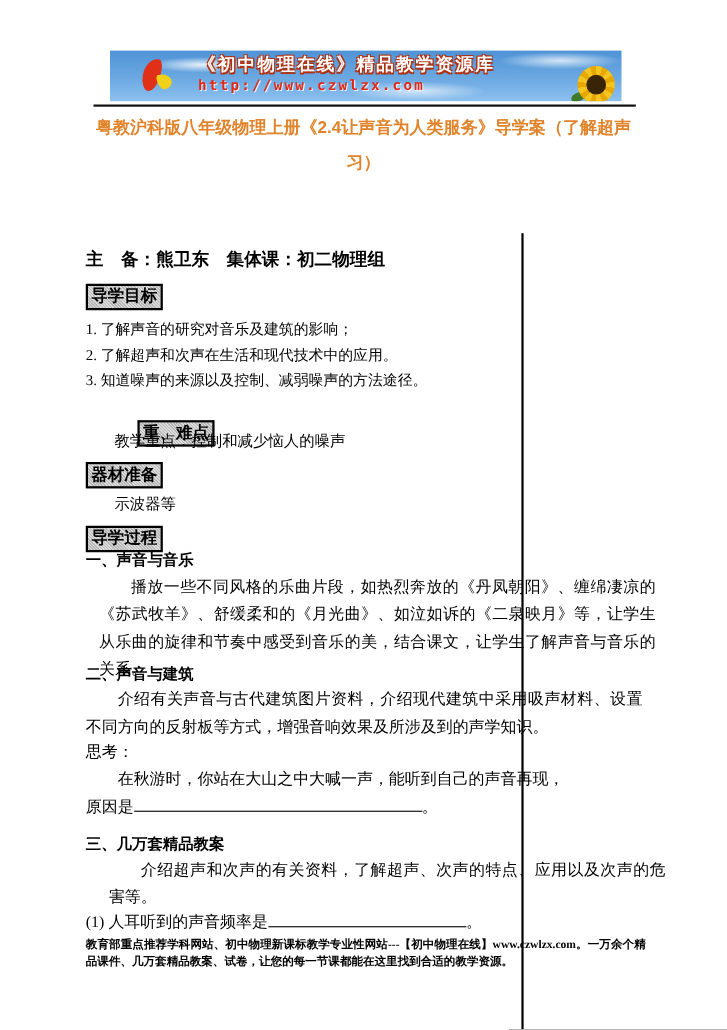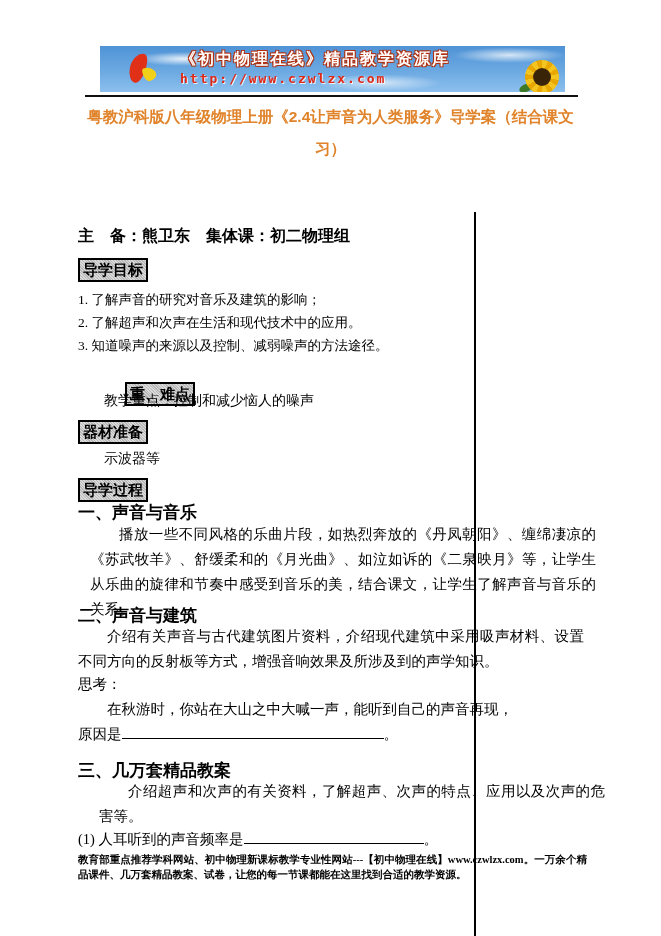--- a/index.html
+++ b/index.html
@@ -58,21 +58,21 @@
     background-image:repeating-linear-gradient(45deg,rgba(255,255,255,.35) 0 1px,rgba(0,0,0,.08) 1px 2px);
   }
   .pos-goals{top:258px;}
   .pos-key{top:382px;margin-left:47px;}
   .pos-mat{top:420px;}
   .pos-proc{top:478px;}
   .goals{position:absolute;left:78px;top:288px;width:505px;font-size:13.5px;line-height:23px;}
   .plain-text{position:absolute;left:88px;font-size:14px;margin-left:16px;}
   .pos-keytext{top:392px;}
   .pos-mattext{top:450px;}
-  .sec-title{position:absolute;left:78px;font-size:17px;font-weight:bold;
+  .sec-title{position:absolute;left:78px;font-size:14px;font-weight:bold;
     font-family:"Liberation Sans","DejaVu Sans",sans-serif;}
   .pos-sec1{top:501px;}
   .pos-sec2{top:604px;}
   .pos-sec3{top:759px;}
   .para{position:absolute;left:78px;width:506px;font-size:14.5px;line-height:25px;
     text-indent:2em;text-align:justify;}
   .pos-para1{top:522px;margin-left:12px;}
   .pos-para2{top:624px;}
   .pos-think{top:672px;text-indent:0;}
   .pos-q-line1{top:697px;}
@@ -106,21 +106,21 @@
     </div>
     <div class="sunflower">
       <div class="sf-leaf"></div>
       <div class="sf-petals"></div>
       <div class="sf-center"></div>
     </div>
   </div>
   <div class="page-rule"></div>
 
   <div class="doc-title">
-    <div>粤教沪科版八年级物理上册《2.4让声音为人类服务》导学案（结合课文</div>
+    <div>粤教沪科版八年级物理上册《2.4让声音为人类服务》导学案（了解超声</div>
     <div>习）</div>
   </div>
 
   <div class="byline">主　备：熊卫东　集体课：初二物理组</div>
 
   <div class="box-header pos-goals">导学目标</div>
   <div class="goals">
     <div>1. 了解声音的研究对音乐及建筑的影响；</div>
     <div>2. 了解超声和次声在生活和现代技术中的应用。</div>
     <div>3. 知道噪声的来源以及控制、减弱噪声的方法途径。</div>

